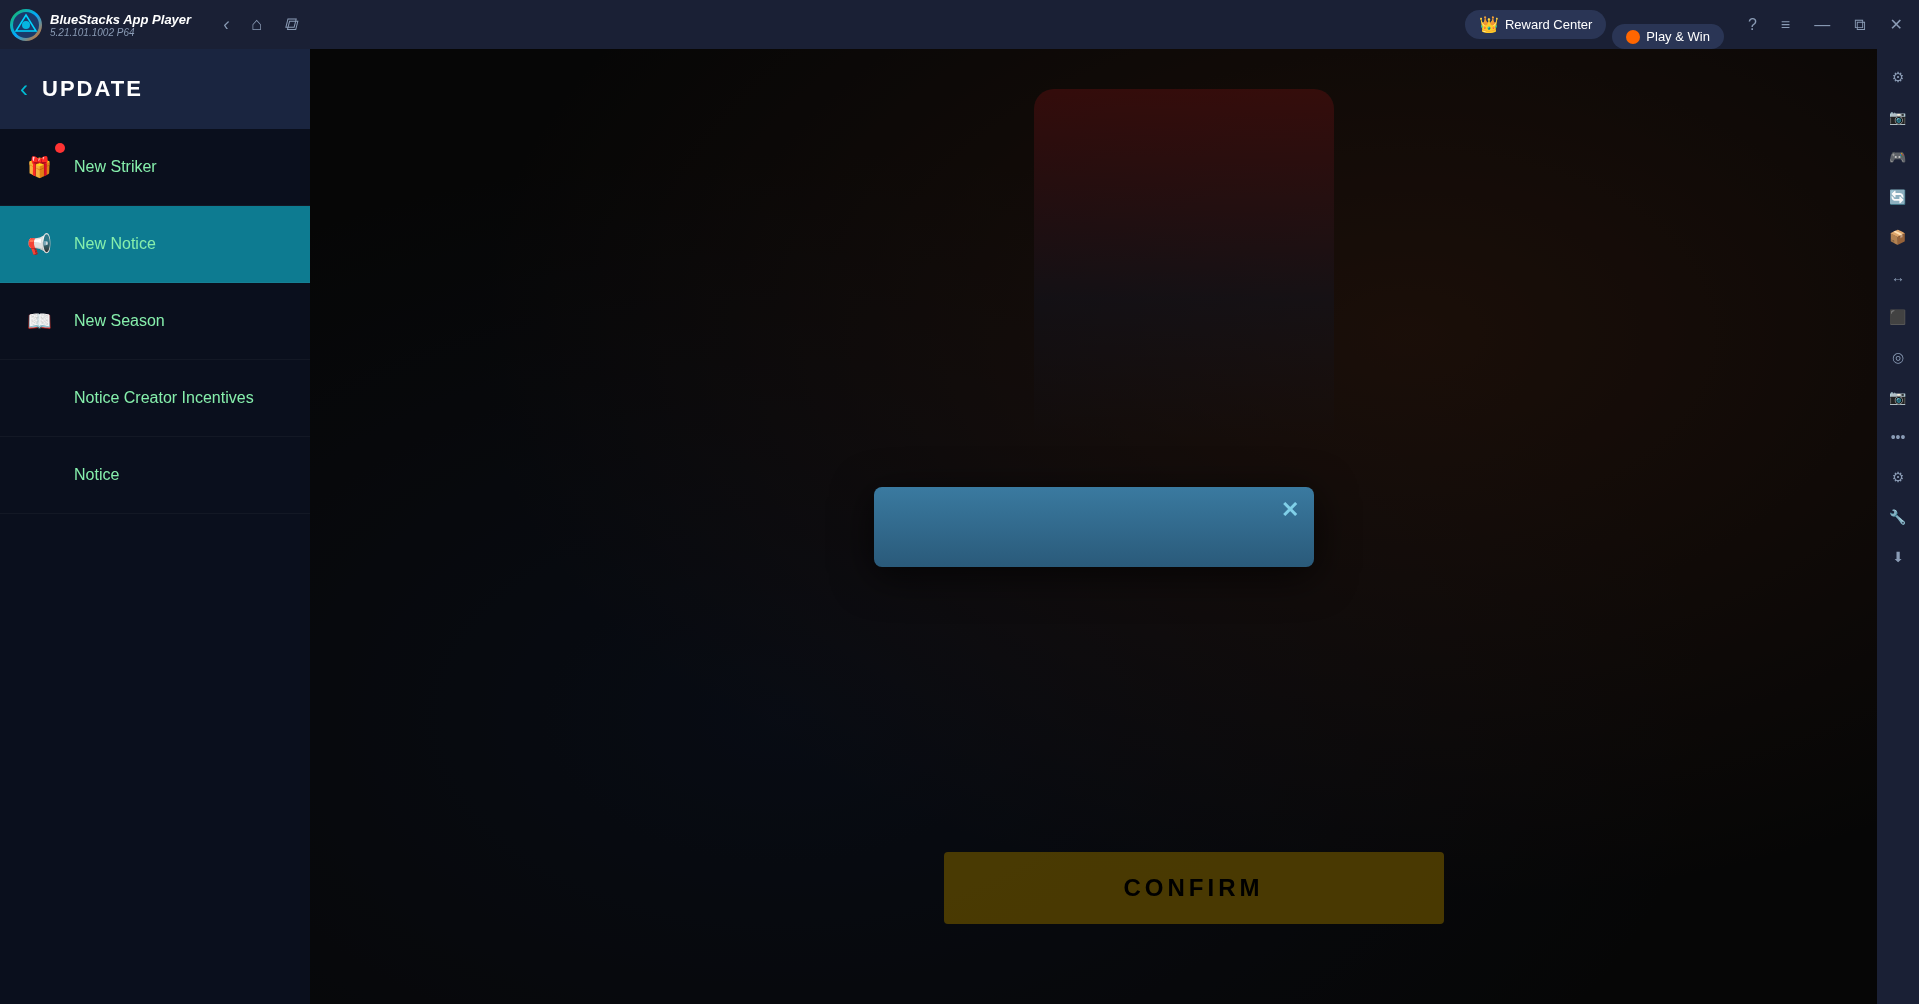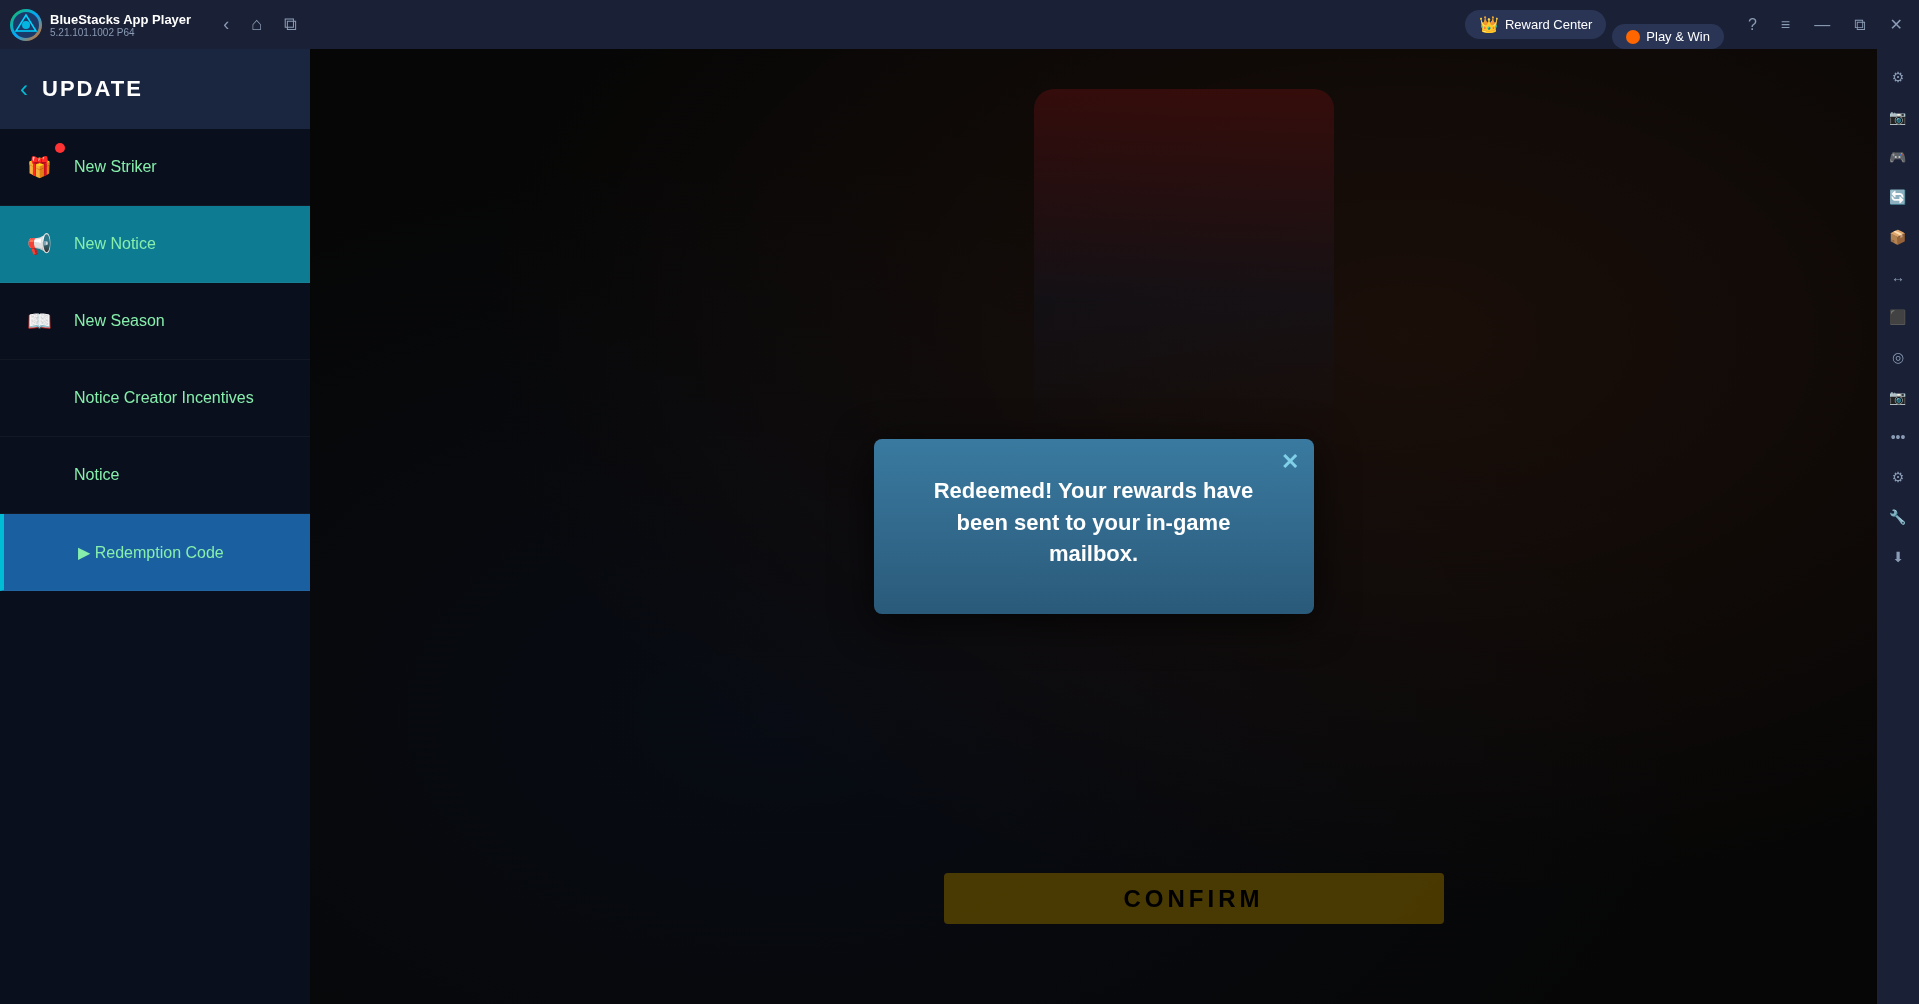--- a/index.html
+++ b/index.html
@@ -24,20 +24,21 @@
       flex-shrink: 0;
       position: relative;
       z-index: 100;
     }
 
     .titlebar-left {
       display: flex;
       align-items: center;
       gap: 8px;
       flex: 1;
+      font-style: italic;
     }
 
     .bluestacks-logo {
       width: 32px;
       height: 32px;
       border-radius: 50%;
       background: linear-gradient(135deg, #1db954, #00aaff, #ff6600);
       display: flex;
       align-items: center;
       justify-content: center;
@@ -169,21 +170,21 @@
       border-radius: 20px 20px 0 0;
       opacity: 0.7;
     }
 
     .game-bottom-bar {
       position: absolute;
       bottom: 80px;
       left: 50%;
       transform: translateX(-30%);
       width: 500px;
-      height: 51px;
+      height: 72px;
       background: rgba(180,140,0,0.8);
       border-radius: 4px;
       display: flex;
       align-items: center;
       justify-content: center;
     }
 
     .confirm-text {
       color: #000;
       font-size: 24px;
@@ -408,41 +409,36 @@
         <div class="menu-icon"></div>
         <span class="menu-label">Notice Creator Incentives</span>
       </div>
 
       <div class="menu-item">
         <div class="menu-icon"></div>
         <span class="menu-label">Notice</span>
       </div>
 
 
-      <div class="menu-item selected">
-        <div class="menu-icon"></div>
-        <span class="menu-label">▶ Redemption Code</span>
-      </div>
 
     </div>
   </div>
 
   <div class="game-bg">
     <div class="game-bg-overlay"></div>
 
     <div class="game-character"></div>
 
     <div class="game-bottom-bar">
       <span class="confirm-text">CONFIRM</span>
     </div>
 
     <div class="modal-overlay">
       <div class="modal">
         <span class="modal-close">✕</span>
-        <p class="modal-text">Redeemed! Your rewards have been sent to your in-game mailbox.</p>
       </div>
     </div>
   </div>
 
   <div class="right-sidebar">
     <div class="right-sidebar-btn" title="Settings">⚙</div>
     <div class="right-sidebar-btn" title="Screenshot">📷</div>
     <div class="right-sidebar-btn" title="Gamepad">🎮</div>
     <div class="right-sidebar-btn" title="Rotate">🔄</div>
     <div class="right-sidebar-btn" title="APK">📦</div>

